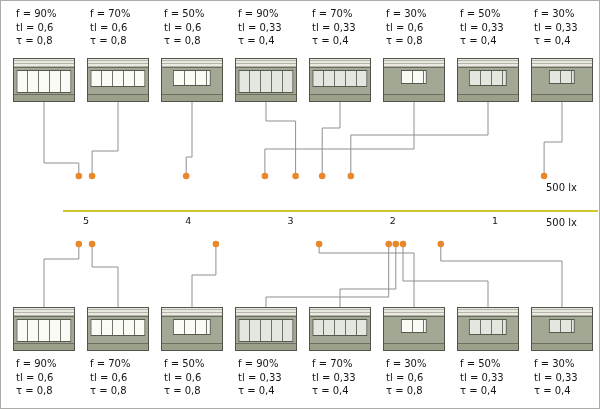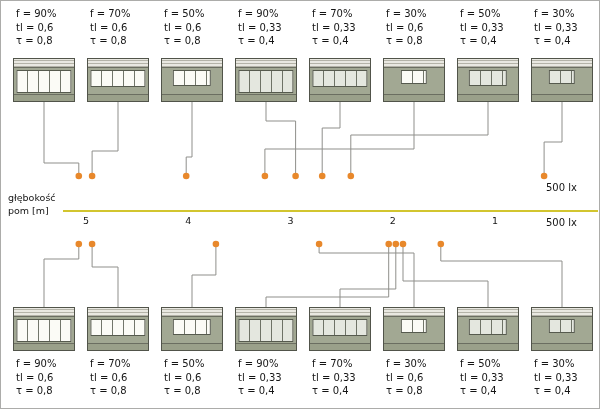--- a/index.html
+++ b/index.html
@@ -64,24 +64,20 @@
       <path d="M 394.8 243 L 394.8 288 L 339 288 L 339 306" fill="none" stroke="#8f8f8b" stroke-width="1"></path>
       <circle cx="394.8" cy="243" r="3.3" fill="#e8882b"></circle>
       <path d="M 318.1 243 L 318.1 252 L 413 252 L 413 306" fill="none" stroke="#8f8f8b" stroke-width="1"></path>
       <circle cx="318.1" cy="243" r="3.3" fill="#e8882b"></circle>
       <path d="M 402.0 243 L 402.0 280 L 487 280 L 487 306" fill="none" stroke="#8f8f8b" stroke-width="1"></path>
       <circle cx="402.0" cy="243" r="3.3" fill="#e8882b"></circle>
       <path d="M 439.8 243 L 439.8 260 L 561 260 L 561 306" fill="none" stroke="#8f8f8b" stroke-width="1"></path>
       <circle cx="439.8" cy="243" r="3.3" fill="#e8882b"></circle>
     </svg>
 
-  <div class="axis-left">
-    <div>głębokość</div>
-    <div>pom [m]</div>
-  </div>
 
   <div class="lx" style="left:545px;top:181px;">500 lx</div>
   <div class="lx" style="left:545px;top:216px;">500 lx</div>
 <div class="tick" style="left: 74px; top: 214px;">5</div>
     <div class="tick" style="left: 176.25px; top: 214px;">4</div>
     <div class="tick" style="left: 278.5px; top: 214px;">3</div>
     <div class="tick" style="left: 380.75px; top: 214px;">2</div>
     <div class="tick" style="left: 483px; top: 214px;">1</div>
     <div class="rlabel" style="left: 15px; top: 6px;">
       <div>f = 90%</div>

